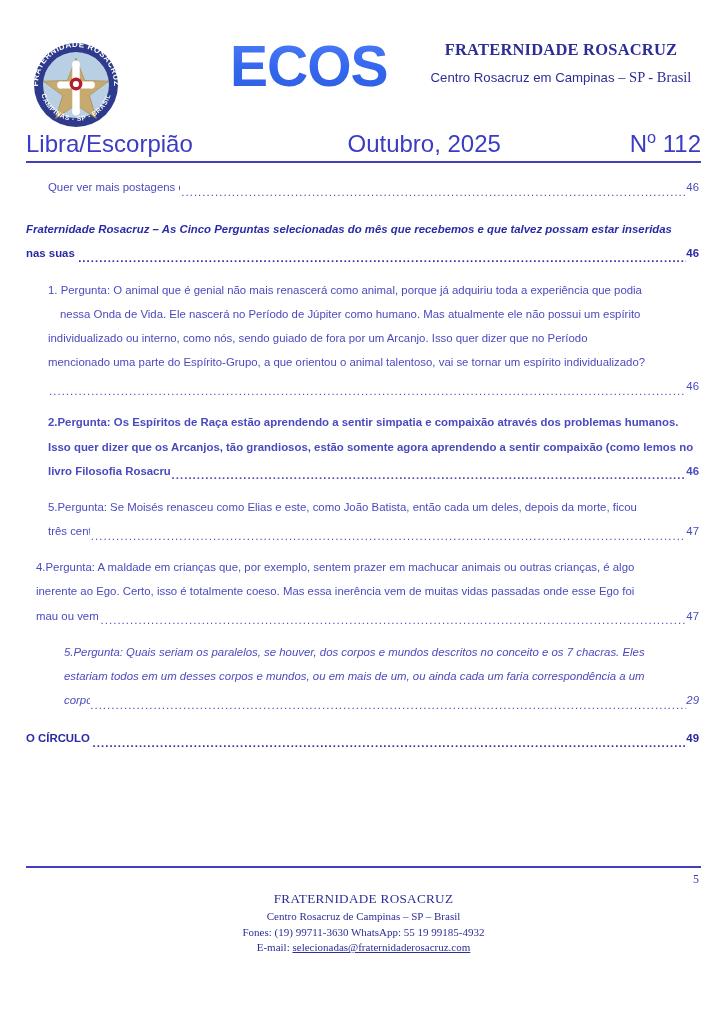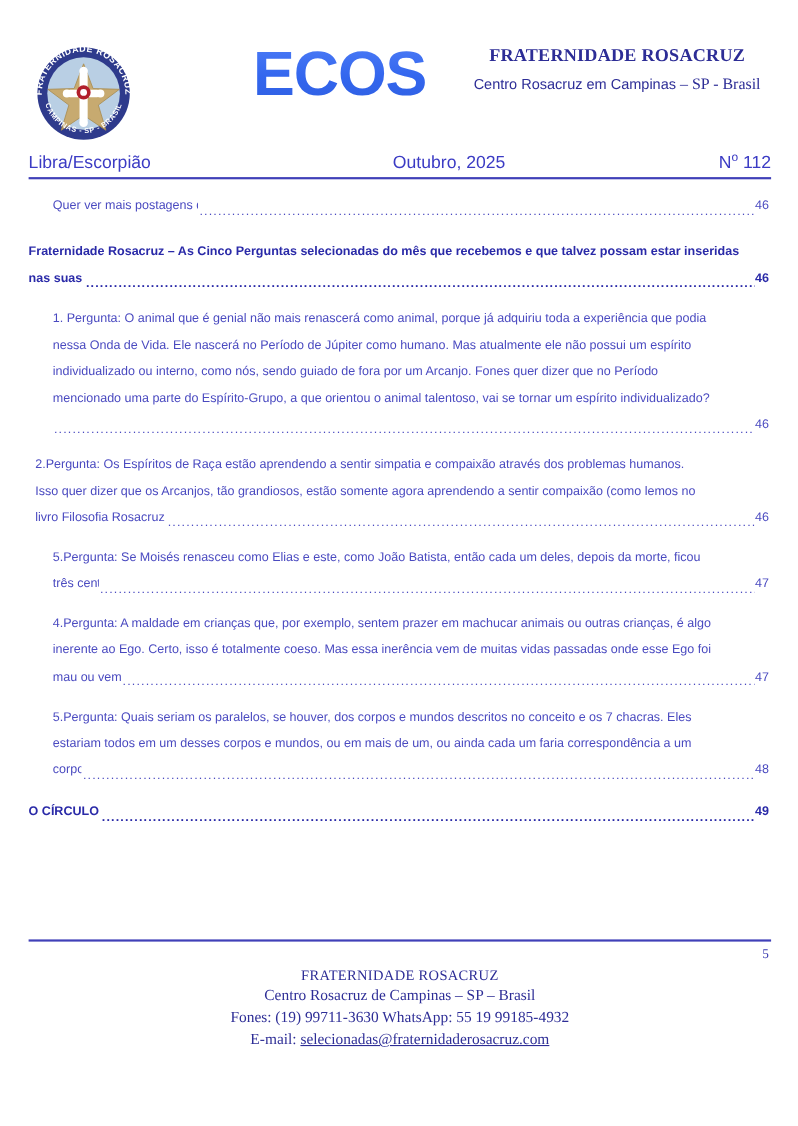--- a/index.html
+++ b/index.html
@@ -72,27 +72,27 @@
   }
   .org-sub .serif-part {
     font-family: "Liberation Serif", serif;
     font-size: 14.5px;
     text-align: center;
   }
 
   
   .issue-bar {
     position: relative;
-    margin: 22px 24px 0 26px;
+    margin: 12px 24px 0 26px;
     padding-bottom: 3px;
     border-bottom: 2px solid #4040b8;
     display: flex;
     align-items: baseline;
     color: #3b3bc4;
-    font-size: 16px;
+    font-size: 24px;
     white-space: nowrap;
   }
   .issue-sign { flex: 0 0 auto; }
   .issue-date {
     flex: 1 1 auto;
     text-align: center;
     padding-left: 26px;
   }
   .issue-num { flex: 0 0 auto; }
   .issue-num .sup {
@@ -147,21 +147,21 @@
   .toc-entry.bold .pageno { color: #2a2aa8; }
 
   .toc-block { margin-bottom: 0; }
   .para {
     color: #4a4ac0;
     font-size: 11.4px;
     line-height: 2.12;
     text-align: justify;
     text-justify: inter-word;
   }
-  .para.bold { font-weight: bold; color: #2a2aa8; }
+  .para.bold { font-weight: bold; color: #2a2aa8; font-style: italic; }
 
   
   .entry { margin: 0; }
 
   
   .footer {
     position: absolute;
     left: 26px;
     right: 24px;
     bottom: 68px;
@@ -183,21 +183,21 @@
     font-family: "Liberation Serif", serif;
     color: #2d2d96;
     line-height: 1.42;
     margin-top: 2px;
   }
   .footer-text .f-title {
     font-size: 13.2px;
     letter-spacing: 0.3px;
   }
   .footer-text .f-line {
-    font-size: 14px;
+    font-size: 11px;
   }
   .footer-text .f-email u {
     text-decoration: underline;
   }
 </style>
 </head>
 <body>
 
 <div class="page">
 
@@ -280,35 +280,35 @@
               <span class="leader">................................................................................................................................................................................................................................................................................................................................................................................................................</span>
               <span class="pageno">46</span>
             </div>
           </div>
         </div>
       </div>
       <div style="height: 12px;"></div>
       <div class="toc-block">
         <div class="entry indent" style="margin-left: 22px; color: rgb(74, 74, 192);">
           <div class="para" style="white-space: nowrap;">1. Pergunta: O animal que é genial não mais renascerá como animal, porque já adquiriu toda a experiência que podia</div>
-          <div class="para" style="white-space: nowrap;">nessa Onda de Vida. Ele nascerá no Período de Júpiter como humano. Mas atualmente ele não possui um espírito</div>
-          <div class="para" style="white-space: nowrap;">individualizado ou interno, como nós, sendo guiado de fora por um Arcanjo. Fones quer dizer que no Período</div>
+          <div class="para" style="white-space: nowrap; margin-left: 12px;">nessa Onda de Vida. Ele nascerá no Período de Júpiter como humano. Mas atualmente ele não possui um espírito</div>
+          <div class="para" style="white-space: nowrap;">individualizado ou interno, como nós, sendo guiado de fora por um Arcanjo. Isso quer dizer que no Período</div>
           <div class="para" style="white-space: nowrap;">mencionado uma parte do Espírito-Grupo, a que orientou o animal talentoso, vai se tornar um espírito individualizado?</div>
           <div class="toc-entry" style="margin: 0px;">
             <div class="lead-row">
               <span class="lead-text"></span>
               <span class="leader">................................................................................................................................................................................................................................................................................................................................................................................................................</span>
               <span class="pageno">46</span>
             </div>
           </div>
         </div>
       </div>
       <div style="height: 12px;"></div>
       <div class="toc-block">
-        <div class="entry indent" style="margin-left: 6px; color: rgb(74, 74, 192);">
+        <div class="entry indent" style="margin-left: 22px; color: rgb(74, 74, 192); font-weight: bold;">
           <div class="para" style="white-space: nowrap;">2.Pergunta: Os Espíritos de Raça estão aprendendo a sentir simpatia e compaixão através dos problemas humanos.</div>
           <div class="para" style="white-space: nowrap;">Isso quer dizer que os Arcanjos, tão grandiosos, estão somente agora aprendendo a sentir compaixão (como lemos no</div>
           <div class="toc-entry" style="margin: 0px;">
             <div class="lead-row">
               <span class="lead-text">livro Filosofia Rosacruz em Perguntas e Respostas, Vol. 2 – Pergunta: 60?</span>
               <span class="leader">................................................................................................................................................................................................................................................................................................................................................................................................................</span>
               <span class="pageno">46</span>
             </div>
           </div>
         </div>
@@ -321,42 +321,42 @@
             <div class="lead-row">
               <span class="lead-text">três centenas de anos?</span>
               <span class="leader">................................................................................................................................................................................................................................................................................................................................................................................................................</span>
               <span class="pageno">47</span>
             </div>
           </div>
         </div>
       </div>
       <div style="height: 12px;"></div>
       <div class="toc-block">
-        <div class="entry indent" style="margin-left: 22px; color: rgb(74, 74, 192);">
+        <div class="entry indent" style="margin-left: 10px; color: rgb(74, 74, 192);">
           <div class="para" style="white-space: nowrap;">4.Pergunta: A maldade em crianças que, por exemplo, sentem prazer em machucar animais ou outras crianças, é algo</div>
           <div class="para" style="white-space: nowrap;">inerente ao Ego. Certo, isso é totalmente coeso. Mas essa inerência vem de muitas vidas passadas onde esse Ego foi</div>
           <div class="toc-entry" style="margin: 0px;">
             <div class="lead-row">
               <span class="lead-text">mau ou vem apenas da última vida?</span>
               <span class="leader">................................................................................................................................................................................................................................................................................................................................................................................................................</span>
               <span class="pageno">47</span>
             </div>
           </div>
         </div>
       </div>
       <div style="height: 12px;"></div>
       <div class="toc-block">
-        <div class="entry indent" style="margin-left: 22px; color: rgb(74, 74, 192);">
+        <div class="entry indent" style="margin-left: 38px; color: rgb(74, 74, 192); font-style: italic;">
           <div class="para" style="white-space: nowrap;">5.Pergunta: Quais seriam os paralelos, se houver, dos corpos e mundos descritos no conceito e os 7 chacras. Eles</div>
           <div class="para" style="white-space: nowrap;">estariam todos em um desses corpos e mundos, ou em mais de um, ou ainda cada um faria correspondência a um</div>
           <div class="toc-entry" style="margin: 0px;">
             <div class="lead-row">
               <span class="lead-text">corpo/mundo? </span>
               <span class="leader">................................................................................................................................................................................................................................................................................................................................................................................................................</span>
-              <span class="pageno">48</span>
+              <span class="pageno">29</span>
             </div>
           </div>
         </div>
       </div>
       <div style="height: 14px;"></div>
       <div class="toc-block">
         <div class="entry bold" style="font-weight: bold; color: rgb(42, 42, 168);">
           <div class="toc-entry bold" style="margin: 0px;">
             <div class="lead-row">
               <span class="lead-text">O CÍRCULO DE CURA ROSACRUZ </span>

